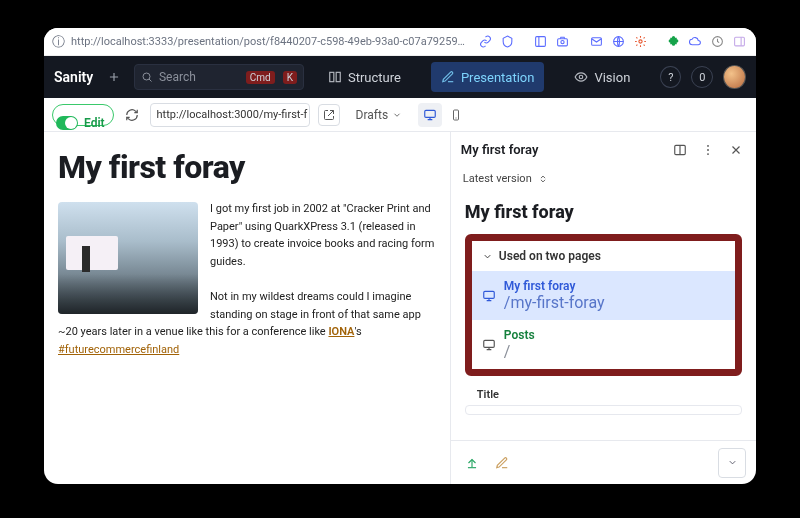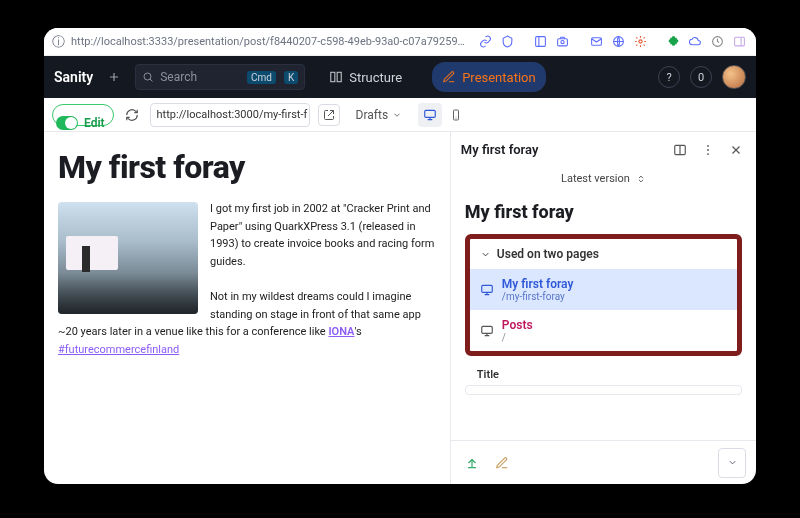--- a/index.html
+++ b/index.html
@@ -11,64 +11,64 @@
   .urlbar .spacer{flex:1;}
   .urlbar .ti { width:18px; height:18px; display:flex; align-items:center; justify-content:center; color:#5b6cff; font-size:12px;}
   .urlbar .ti.red{color:#e7562e;}
   .urlbar .ti.green{color:#16a34a;}
   .urlbar .ti.gray{color:#888;}
   .topbar { height:42px; background:#141821; display:flex; align-items:center; padding:0 10px; gap:10px; color:#cfd3da;}
   .brand { font-weight:600; color:#fff; font-size:14px;}
   .plus { width:22px;height:22px;display:flex;align-items:center;justify-content:center;color:#9aa0ab;}
   .search { flex:0 0 170px; height:26px; background:#1f2430; border:1px solid #2a3040; border-radius:4px; display:flex; align-items:center; padding:0 6px; gap:6px; color:#8b909b; font-size:12px;}
   .search .grow{flex:1}
-  .kbd { font-size:10px; background:#0c4a6e; color:#cfd3da; padding:1px 4px; border-radius:3px; margin-left:2px;}
+  .kbd { font-size:10px; background:#7f1d1d; color:#cfd3da; padding:1px 4px; border-radius:3px; margin-left:2px;}
   .navtabs { display:flex; gap:20px; align-items:center; margin-left:4px;}
   .navtab { height:30px; padding:0 10px; display:flex; align-items:center; gap:6px; color:#cfd3da; font-size:13px; border-radius:4px;}
   .navtab svg{opacity:.85}
-  .navtab.active { background:#203a6d; color:#f97316;border-radius:13px;}
+  .navtab.active { background:#203a6d; color:#7dd3fc;}
   .tb-spacer{flex:1}
   .help{width:22px;height:22px;border:1px solid #3a4152;border-radius:50%;display:flex;align-items:center;justify-content:center;color:#cfd3da;font-size:11px;}
   .count{min-width:22px;height:22px;border:1px solid #3a4152;border-radius:11px;display:flex;align-items:center;justify-content:center;color:#cfd3da;font-size:11px;}
   .avatar{width:24px;height:24px;border-radius:50%;background:radial-gradient(circle at 35% 35%,#f3c28a,#b86a3e);border:1px solid #555;}
   .subbar{height:34px;border-bottom:1px solid #e7e9ee;display:flex;align-items:center;padding:0 8px;gap:8px;}
   .toggle{display:flex;align-items:center;gap:6px;border:1px solid #3ac96b;border-radius:14px;height:22px;padding:16px 8px 0 3px;font-size:12px;color:#179a49;font-weight:600;}
   .switch{width:22px;height:14px;background:#20b85a;border-radius:8px;position:relative;}
   .switch::after{content:"";position:absolute;right:1px;top:1px;width:12px;height:12px;background:#fff;border-radius:50%;}
   .refresh{width:20px;height:20px;display:flex;align-items:center;justify-content:center;color:#555;}
   .urlfield{flex:0 0 160px;height:24px;border:1px solid #d9dde3;border-radius:4px;display:flex;align-items:center;padding:0 6px;font-size:11px;color:#333;overflow:hidden;white-space:nowrap;}
   .openext{width:22px;height:22px;border:1px solid #d9dde3;border-radius:4px;display:flex;align-items:center;justify-content:center;color:#555;}
   .drafts{height:24px;padding:0 8px;display:flex;align-items:center;gap:4px;font-size:12px;color:#555;}
   .device{display:flex;gap:2px;}
   .device .btn{width:24px;height:24px;display:flex;align-items:center;justify-content:center;color:#666;border-radius:4px;}
   .device .btn.active{background:#eef0f4;color:#2f59d8;}
   .sub-spacer{flex:1}
   .body{display:flex;height:calc(100% - 28px - 42px - 34px);}
   .preview{flex:1 1 57%; padding:10px 14px 14px 14px; overflow:hidden;}
   .preview h1{font-size:32px;font-weight:800;letter-spacing:-0.5px;margin:6px 0 14px 0;}
   .article{display:block;font-size:11px;line-height:1.6;color:#222;}
-  .article a{color:#8b5cf6;text-decoration:underline;font-weight:600;}
+  .article a{color:#a16207;text-decoration:underline;font-weight:600;}
   .article strong{font-weight:400;}
   .panel{flex:0 0 43%; border-left:1px solid #e7e9ee; display:flex; flex-direction:column;}
   .panel-head{height:36px;display:flex;align-items:center;padding:0 10px;gap:8px;border-bottom:1px solid transparent;}
   .panel-head .title{font-size:13px;font-weight:600;flex:1}
   .panel-head .ic{width:20px;height:20px;display:flex;align-items:center;justify-content:center;color:#555;}
-  .panel-sub{display:flex;justify-content:center;padding:4px 12px 8px;}
+  .panel-sub{display:flex;justify-content:flex-start;padding:4px 12px 8px;}
   .version{font-size:11px;color:#444;display:flex;align-items:center;gap:6px;}
   .panel-body{padding:6px 14px 0 14px;overflow:auto;flex:1}
   .smlabel{font-size:10px;color:#8a8f99;margin-top:4px;}
   .doctitle{font-size:18px;font-weight:800;margin:2px 0 12px 0;}
-  .card{border:5px solid #7f1d1d;border-radius:6px;margin-bottom:12px;overflow:hidden;}
+  .card{border:7px solid #7f1d1d;border-radius:6px;margin-bottom:12px;overflow:hidden;}
   .card-head{display:flex;align-items:center;gap:6px;padding:8px 10px;font-size:12px;font-weight:600;color:#333;}
   .card-row{display:flex;align-items:center;gap:8px;padding:8px 10px;}
   .card-row.sel{background:#dbe7ff;}
   .card-row .t1{font-size:12px;color:#2f59d8;font-weight:600}
   .card-row.sel .t1{color:#2f59d8}
-  .card-row .t2{font-size:10px;color:#5876c9}
-  .card-row.alt .t1{color:#be185d}
+  .card-row .t2{font-size:16px;color:#5876c9}
+  .card-row.alt .t1{color:#15803d}
   .card-row.alt .t2{color:#8a8f99}
   .fieldlabel{font-size:11px;font-weight:600;color:#333;margin:6px 12px 4px;}
   .fieldbox{height:10px;border:1px solid #e6e8ee;border-radius:4px;}
   .panel-foot{height:44px;border-top:1px solid #e7e9ee;display:flex;align-items:center;gap:8px;padding:0 10px;}
   .panel-foot .ic{width:22px;height:22px;display:flex;align-items:center;justify-content:center;color:#cba061;}
   .panel-foot .ic.green{color:#2aa766;}
   .foot-spacer{flex:1}
   .publish{height:30px;background:#2bbf6b;color:#fff;border:none;border-radius:4px;padding:0 12px;display:flex;align-items:center;gap:6px;font-size:13px;font-weight:600;}
   .pubdd{width:28px;height:30px;border:1px solid #d9dde3;border-radius:4px;display:flex;align-items:center;justify-content:center;color:#556;}
   svg{display:block}
@@ -174,20 +174,27 @@
             <rect x="14" y="4" width="7" height="16"></rect>
           </svg>
         <span>Structure</span>
       </div>
       <div class="navtab active">
         <svg width="14" height="14" viewBox="0 0 24 24" fill="none" stroke="currentColor" stroke-width="2">
             <path d="M12 20h9"></path>
             <path d="M16.5 3.5a2.1 2.1 0 1 1 3 3L7 19l-4 1 1-4 12.5-12.5z"></path>
           </svg>
         <span>Presentation</span>
+      </div>
+      <div class="navtab">
+        <svg width="14" height="14" viewBox="0 0 24 24" fill="none" stroke="currentColor" stroke-width="2">
+            <path d="M2 12s3.5-7 10-7 10 7 10 7-3.5 7-10 7S2 12 2 12z"></path>
+            <circle cx="12" cy="12" r="3"></circle>
+          </svg>
+        <span>Vision</span>
       </div>
     </div>
     <span class="tb-spacer"></span>
     <span class="help">?</span>
     <span class="count">0</span>
     <span class="avatar"></span>
   </div>
 
   <div class="subbar">
     <div class="toggle">

